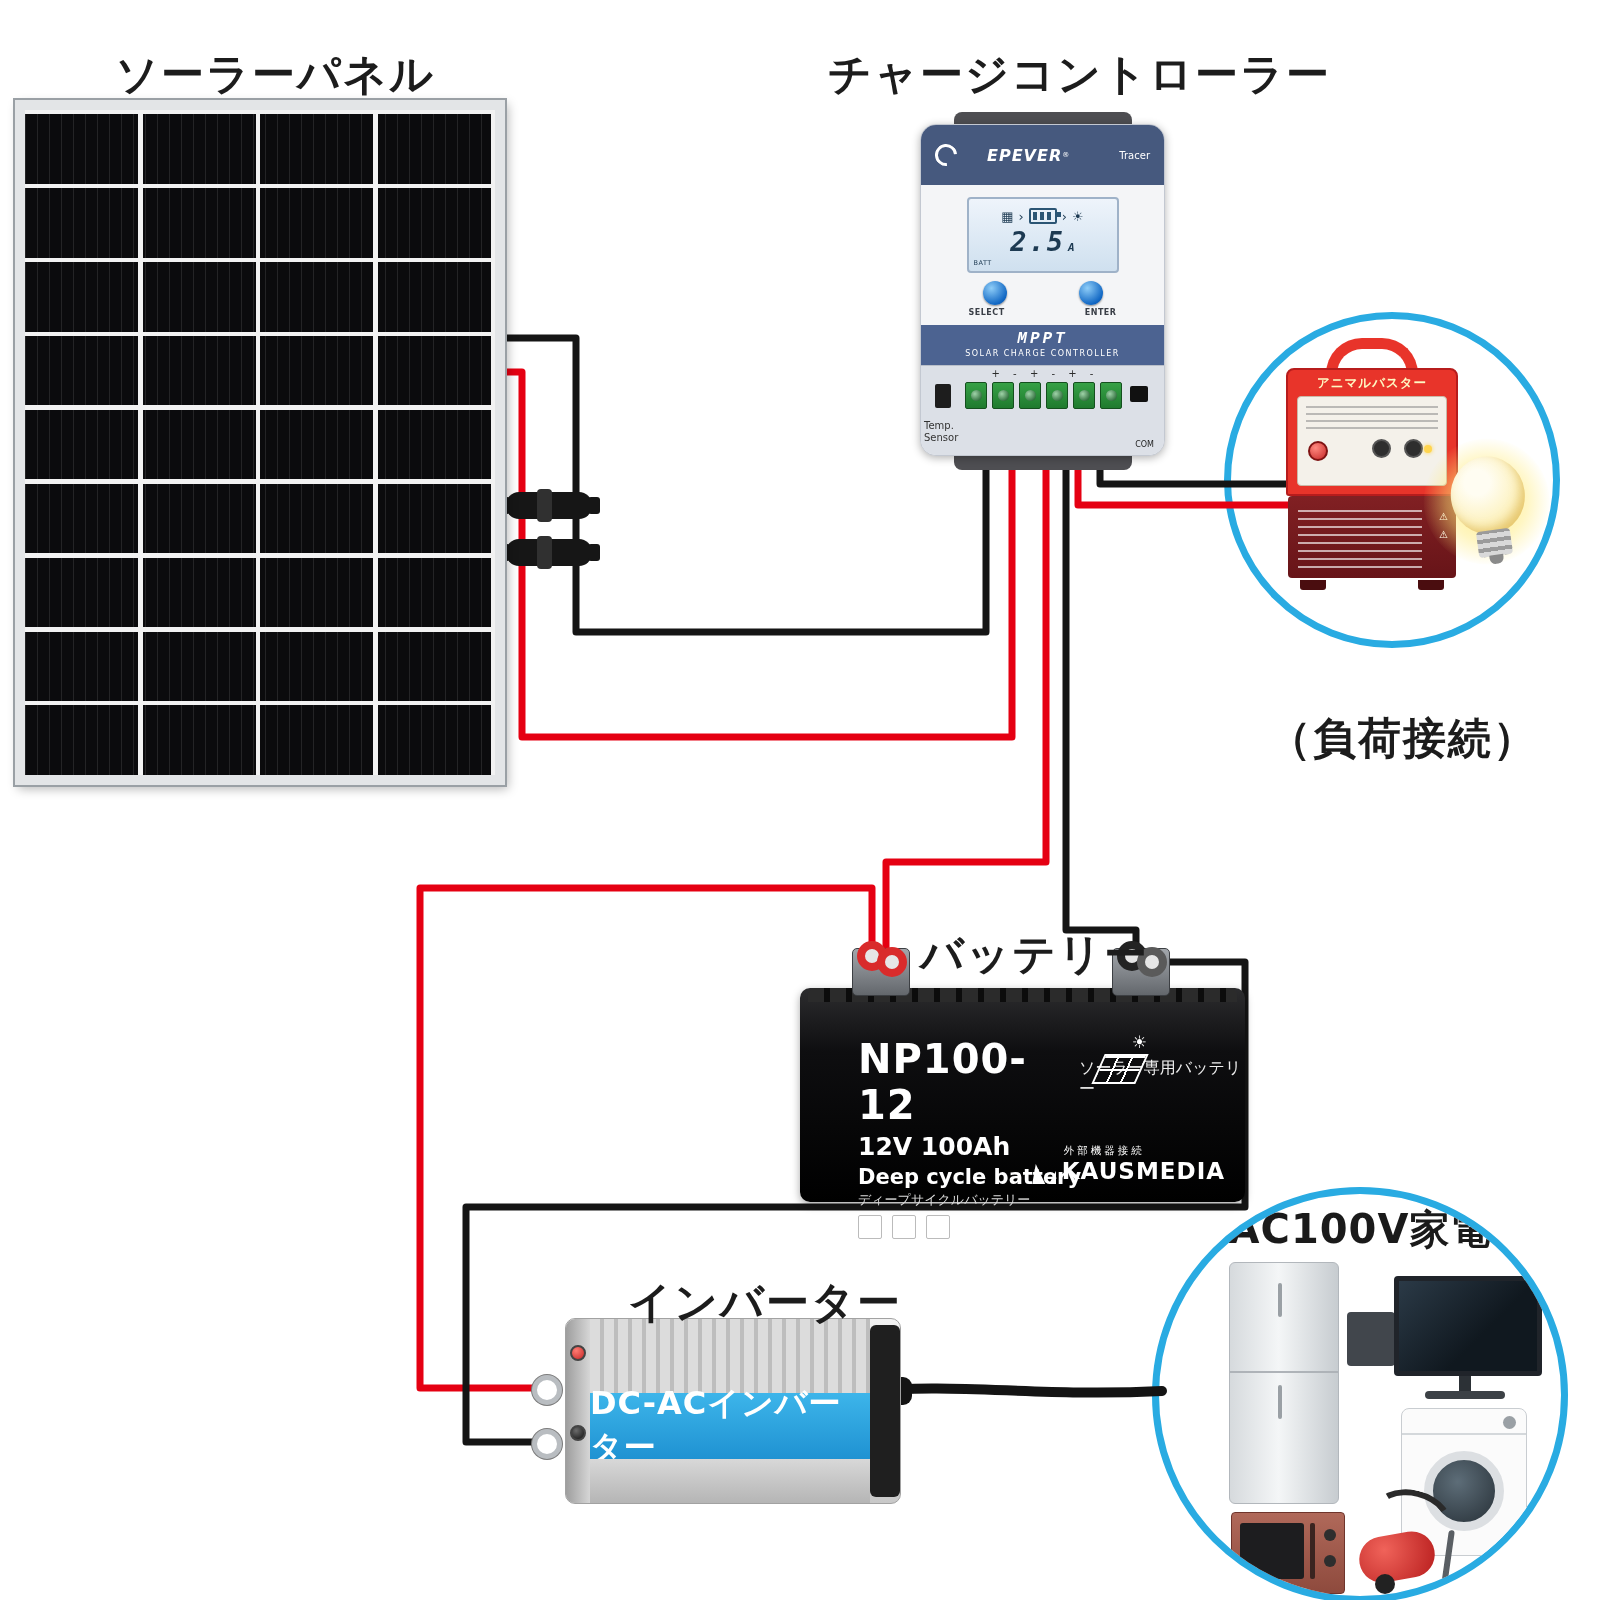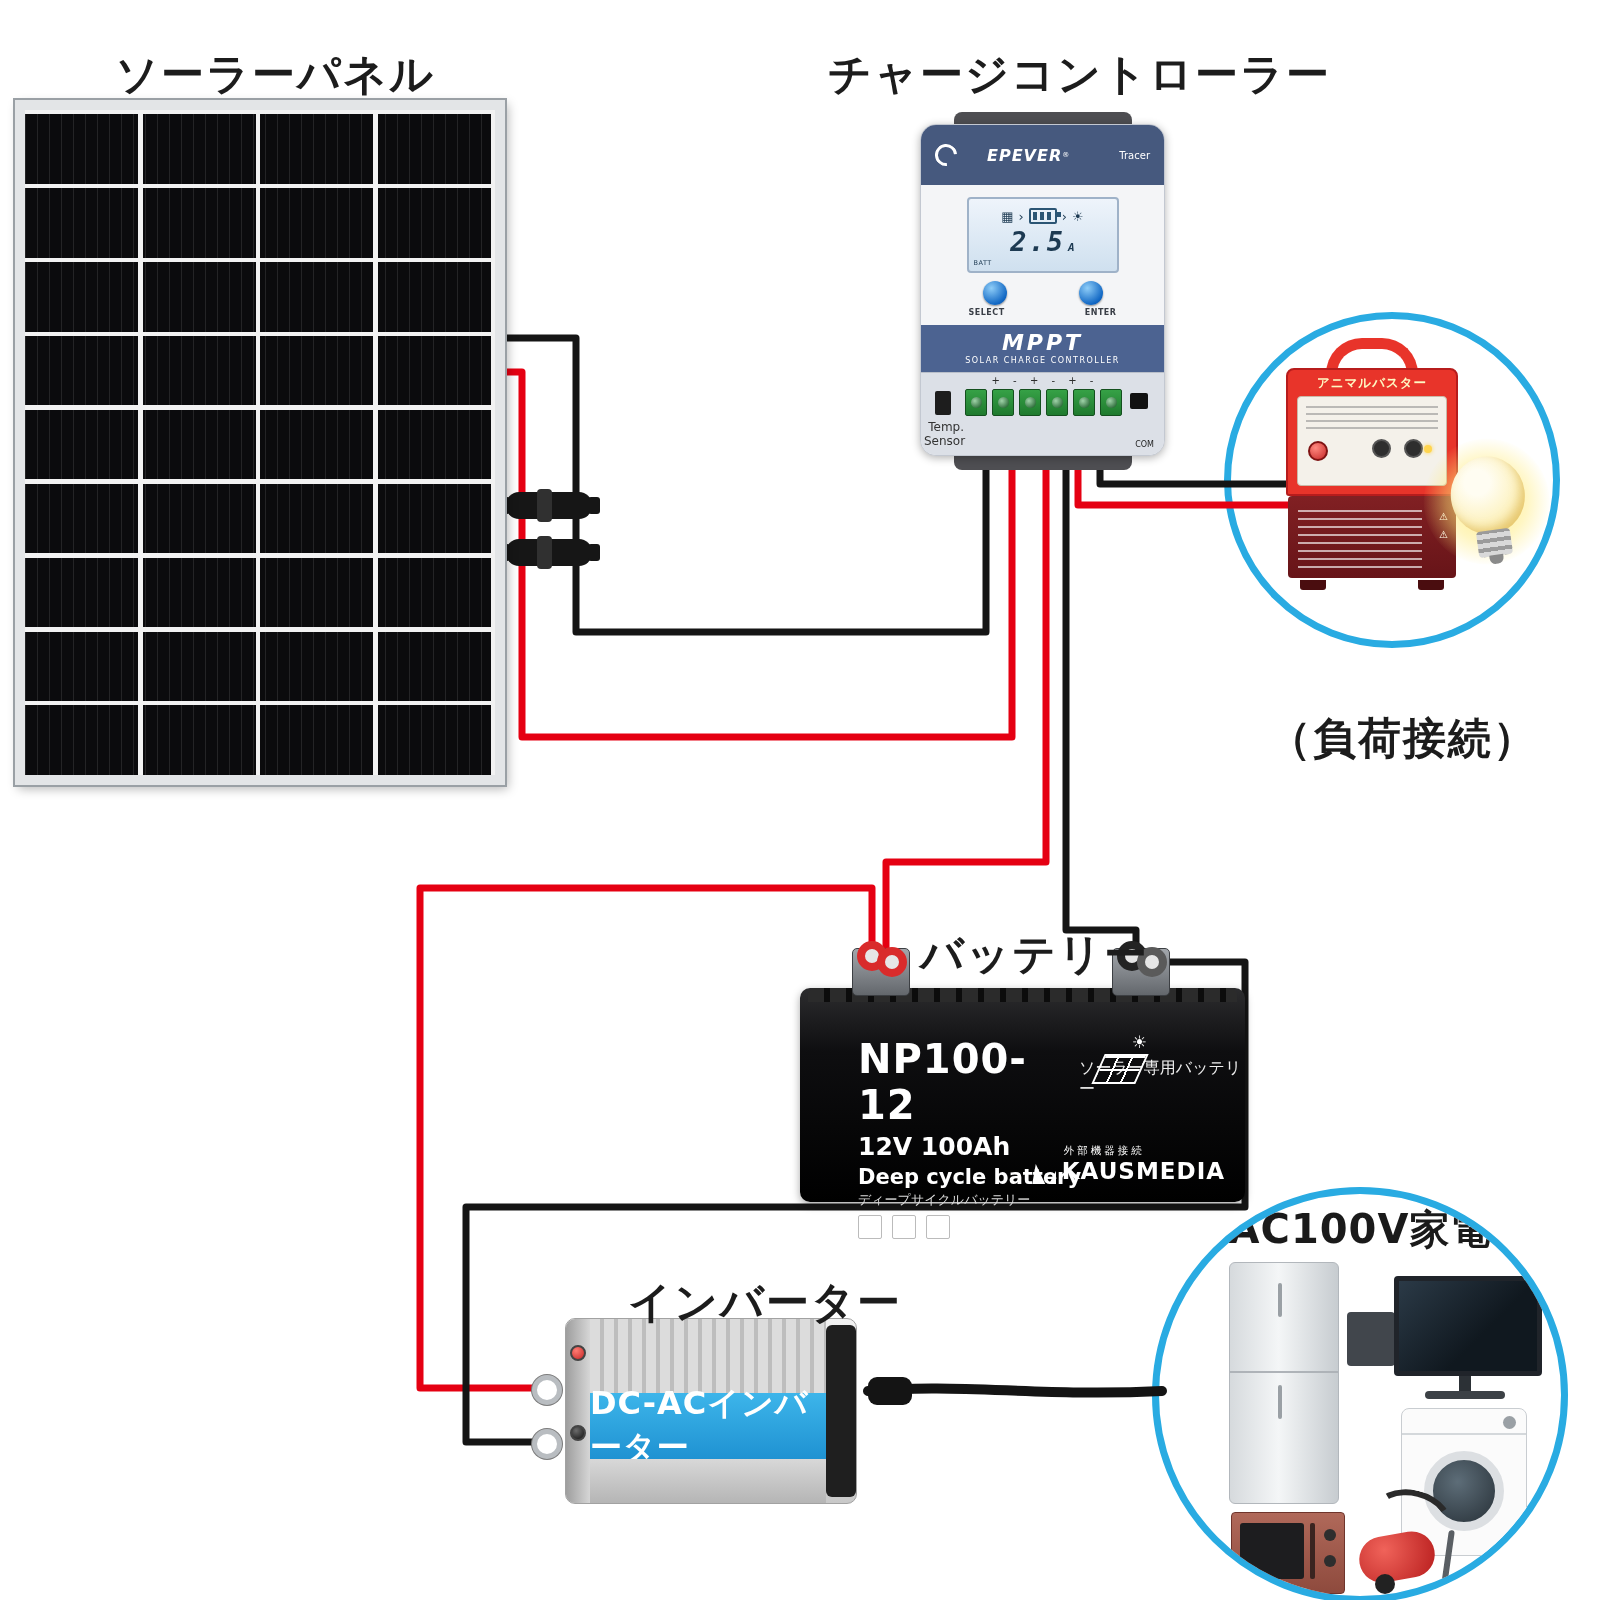--- a/index.html
+++ b/index.html
@@ -58,31 +58,31 @@
     font-family:"DejaVu Sans Mono",monospace;font-style:italic;font-weight:bold;}
   .lcd-value{font-size:27px;letter-spacing:2px;}
   .lcd-unit{font-size:11px;margin-left:3px;}
   .lcd-batt-label{position:absolute;left:5px;bottom:4px;font-size:6.5px;letter-spacing:.5px;}
   .btn-row,.btn-labels{width:176px;margin:0 auto;display:flex;justify-content:space-between;padding:0 28px;box-sizing:border-box;}
   .btn-row{margin-top:4px;}
   .ctrl-btn{width:24px;height:24px;border-radius:50%;
     background:radial-gradient(circle at 35% 30%,#8ecdf8,#1268c4 70%,#0b4a97);box-shadow:0 1px 2px rgba(0,0,0,.45);}
   .btn-labels{margin-top:3px;font-size:8px;font-weight:bold;color:#3a3f47;letter-spacing:.5px;padding:0 14px;}
   .mppt-band{margin-top:8px;background:var(--mppt_band,#4c6391);color:#fff;text-align:center;padding:5px 0 7px;}
-  .mppt-txt{font-style:italic;font-weight:900;font-size:22px;letter-spacing:3px;}
+  .mppt-txt{font-style:italic;font-weight:900;font-size:16px;letter-spacing:3px;font-family:Liberation Mono, monospace;}
   .mppt-sub{font-size:8px;letter-spacing:1.5px;margin-top:1px;}
   .ctrl-terms{flex:1;background:#dce0e7;border-top:1px solid #b9bfc9;position:relative;}
   .marks-row{position:absolute;top:2px;left:40px;width:168px;text-align:center;font-size:10px;letter-spacing:5px;color:#2c2c2c;}
   .temp-port{position:absolute;left:14px;top:18px;width:16px;height:24px;background:#1d1d1d;border-radius:2px;}
   .term{position:absolute;top:16px;width:22px;height:27px;background:linear-gradient(#36a146,#1f7a2e);
     border:1px solid #14501e;border-radius:2px;box-sizing:border-box;}
   .term::after{content:"";position:absolute;left:50%;top:50%;width:11px;height:11px;margin:-5.5px 0 0 -5.5px;
     border-radius:50%;background:radial-gradient(circle at 35% 35%,#9fd3a8,#0e4f1c);}
   .com-port{position:absolute;right:16px;top:20px;width:18px;height:16px;background:#111;border-radius:2px;}
-  .temp-label{position:absolute;left:3px;bottom:6px;width:40px;font-size:12px;line-height:1.15;text-align:right;color:#333;}
+  .temp-label{position:absolute;left:3px;bottom:12px;width:40px;font-size:10px;line-height:1.15;text-align:left;color:#333;}
   .com-label{position:absolute;right:10px;bottom:6px;font-size:8px;color:#222;margin-top:48px;}
 
   
   .load-circle{position:absolute;left:1224px;top:312px;width:336px;height:336px;border-radius:50%;
     border:7px solid var(--circle_blue,#29abe2);background:#fff;z-index:1;box-sizing:border-box;}
   .energizer{position:absolute;left:1286px;top:338px;width:172px;height:252px;z-index:3;}
   .energizer-handle{position:absolute;left:50%;transform:translateX(-50%);top:0;width:92px;height:36px;
     border:11px solid var(--energizer_red,#e8342a);border-bottom:none;border-radius:44px 44px 0 0;box-sizing:border-box;}
   .energizer-body{position:absolute;left:0;right:0;top:30px;height:128px;background:var(--energizer_red,#e8342a);
     border:2px solid #b71c1c;border-radius:8px 8px 3px 3px;box-sizing:border-box;}
@@ -140,21 +140,21 @@
       repeating-linear-gradient(90deg,transparent 0 12px,#fff 12px 14px),
       repeating-linear-gradient(0deg,transparent 0 11px,#fff 11px 13px);}
   .bat-brand{position:absolute;right:20px;bottom:18px;color:#fff;text-align:left;}
   .bat-brand-jp{font-size:10.5px;letter-spacing:3px;margin-left:30px;}
   .bat-brand-row{display:flex;align-items:flex-end;gap:6px;}
   .sail{width:0;height:0;border-right:13px solid transparent;border-bottom:20px solid #fff;transform:skewX(-10deg);}
   .sail2{width:0;height:0;border-left:7px solid transparent;border-bottom:13px solid #fff;margin-left:-4px;}
   .bat-brand-name{font-size:23px;font-weight:bold;letter-spacing:1px;}
 
   
-  .inverter{position:absolute;left:565px;top:1318px;width:292px;height:186px;z-index:3;
+  .inverter{position:absolute;left:565px;top:1318px;width:336px;height:186px;z-index:3;
     background:linear-gradient(180deg,#f2f2f2,#c9c9c9);border:1px solid #a2a2a2;border-radius:10px;overflow:hidden;box-sizing:border-box;}
   .inv-fins{position:absolute;left:24px;right:30px;top:0;height:74px;
     background:repeating-linear-gradient(90deg,#dcdcdc 0 10px,#bdbdbd 10px 14px);border-bottom:2px solid #9e9e9e;}
   .inv-band{position:absolute;left:24px;right:30px;top:74px;height:66px;display:flex;align-items:center;justify-content:center;
     background:linear-gradient(180deg,#3db5ea,var(--inverter_blue,#1f92d2));color:#fff;font-weight:bold;font-size:32px;letter-spacing:1px;}
   .inv-bottom{position:absolute;left:24px;right:30px;top:140px;bottom:0;background:linear-gradient(#d8d8d8,#b5b5b5);}
   .inv-left-cap{position:absolute;left:0;top:0;bottom:0;width:24px;background:linear-gradient(90deg,#9e9e9e,#d6d6d6);}
   .inv-post{position:absolute;left:4px;width:16px;height:16px;border-radius:50%;border:2px solid #444;box-sizing:border-box;}
   .inv-post.red{top:26px;background:radial-gradient(circle at 35% 30%,#ff7b72,#c62828);}
   .inv-post.black{top:106px;background:radial-gradient(circle at 35% 30%,#6b6b6b,#111);}

